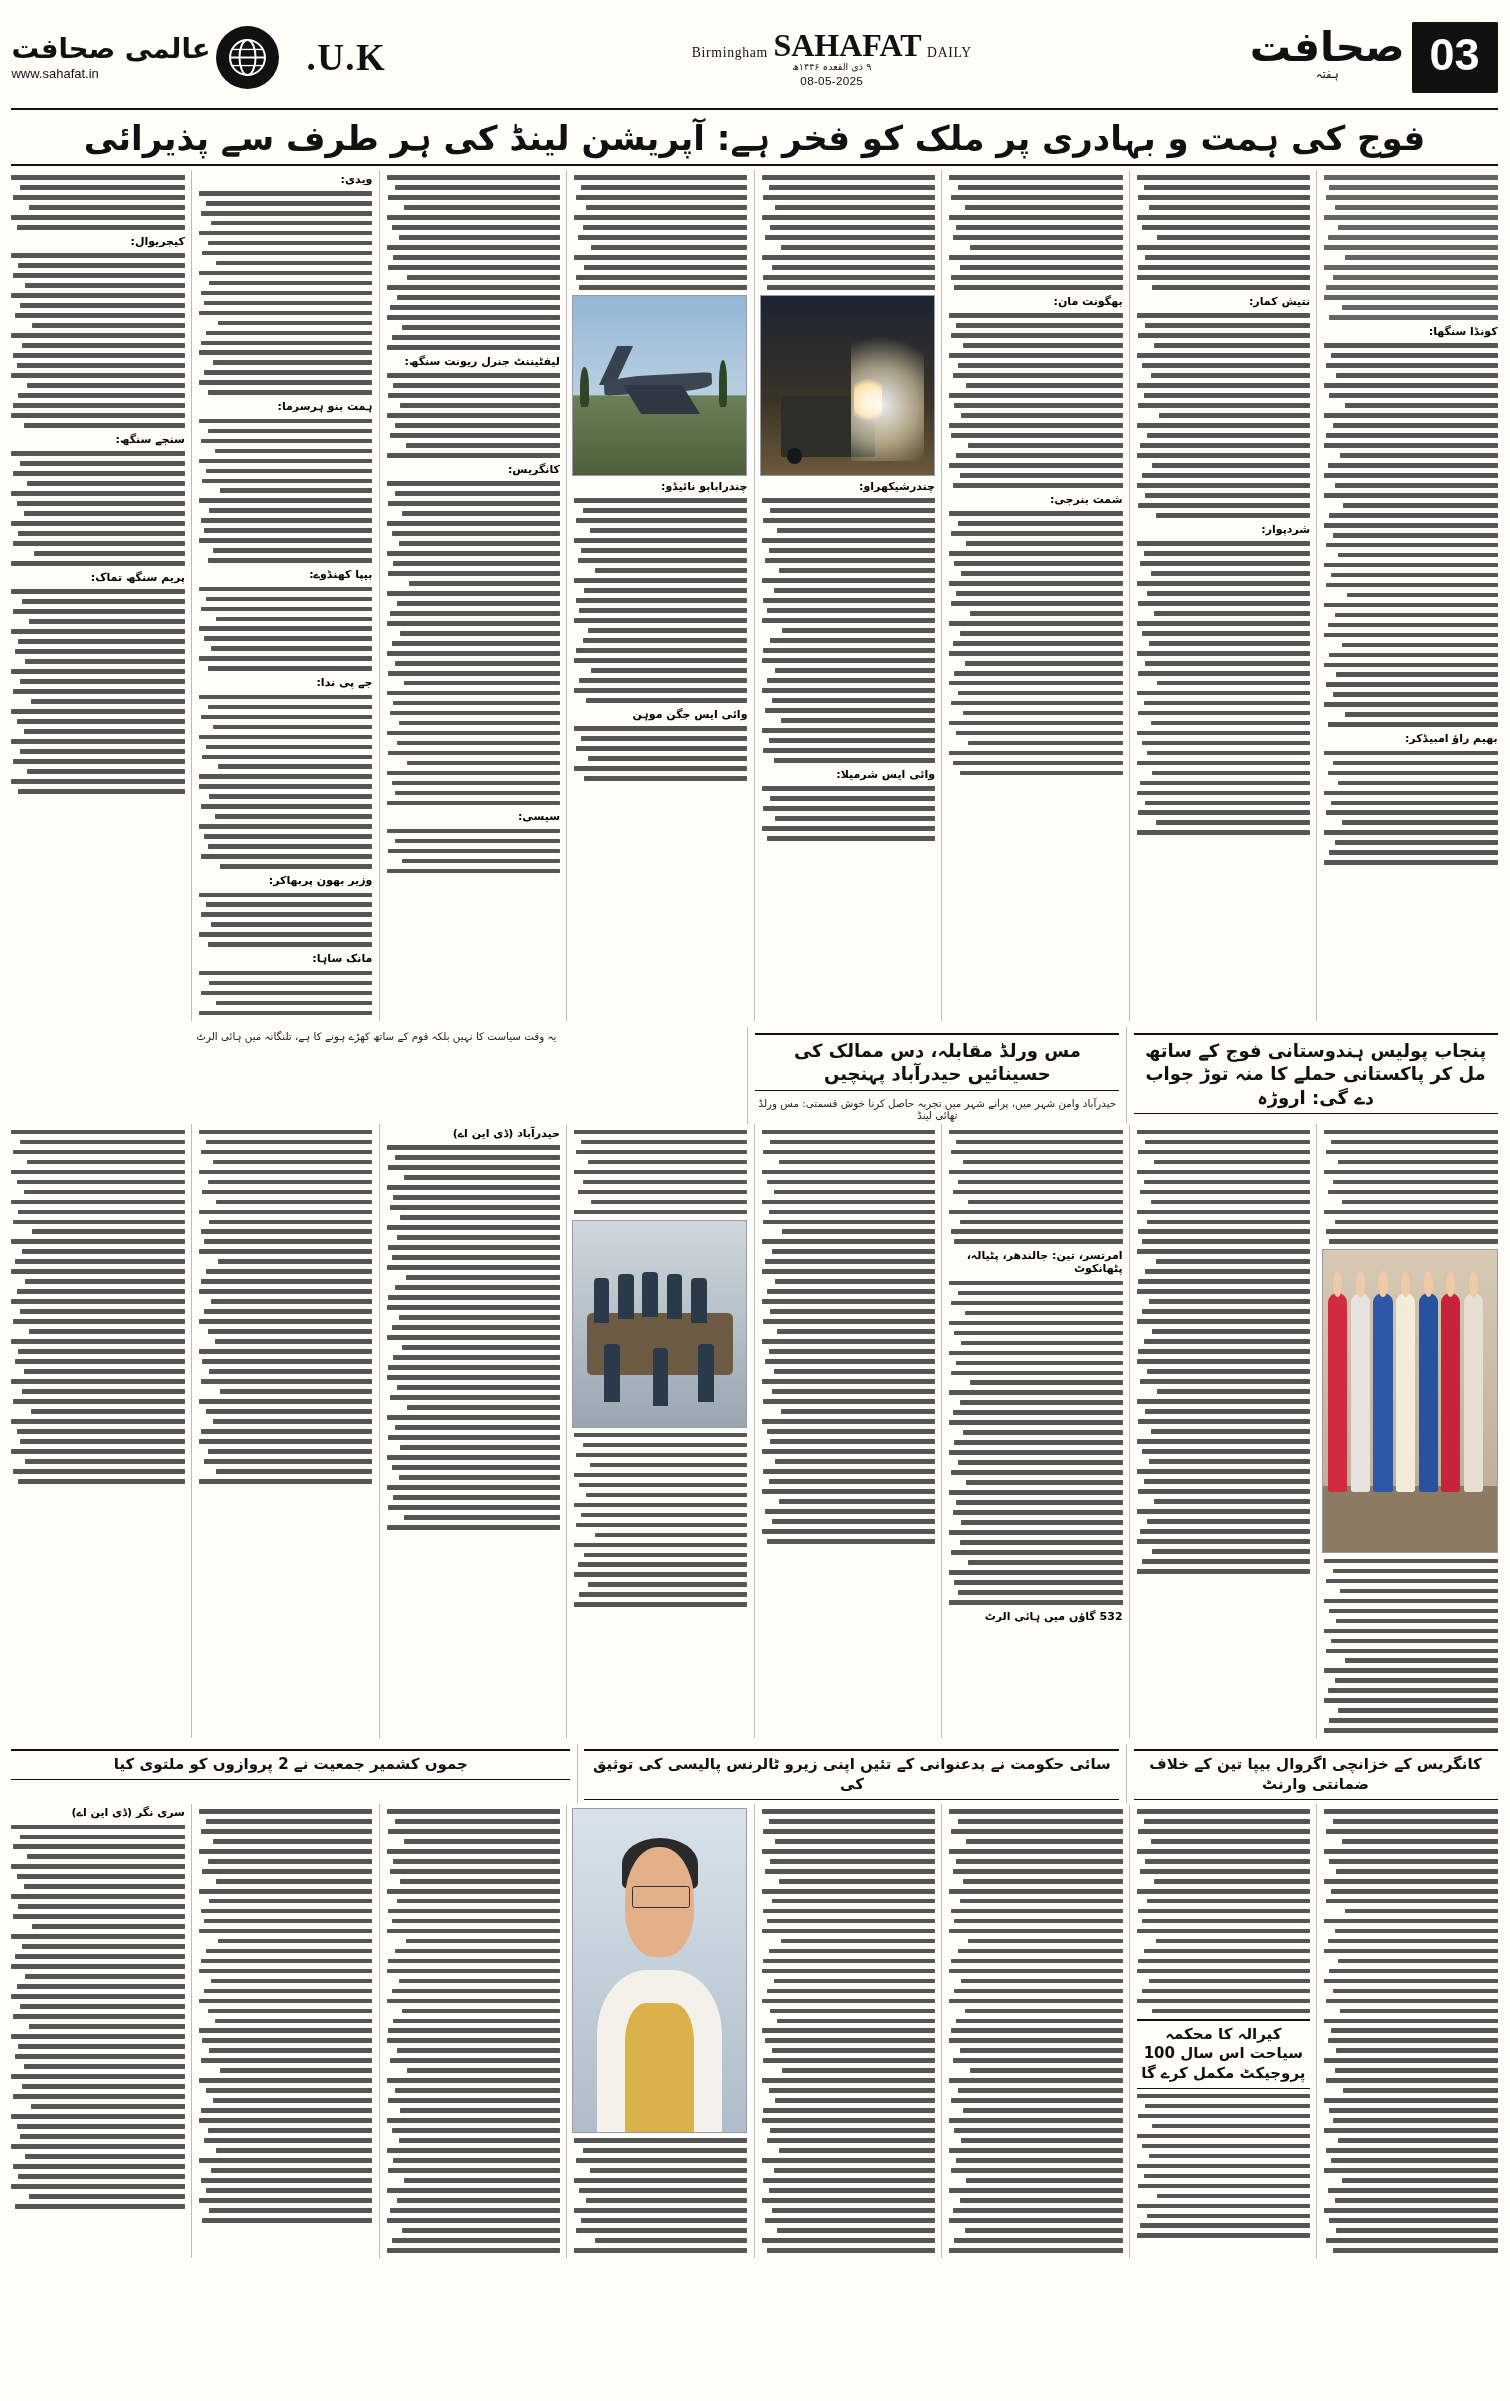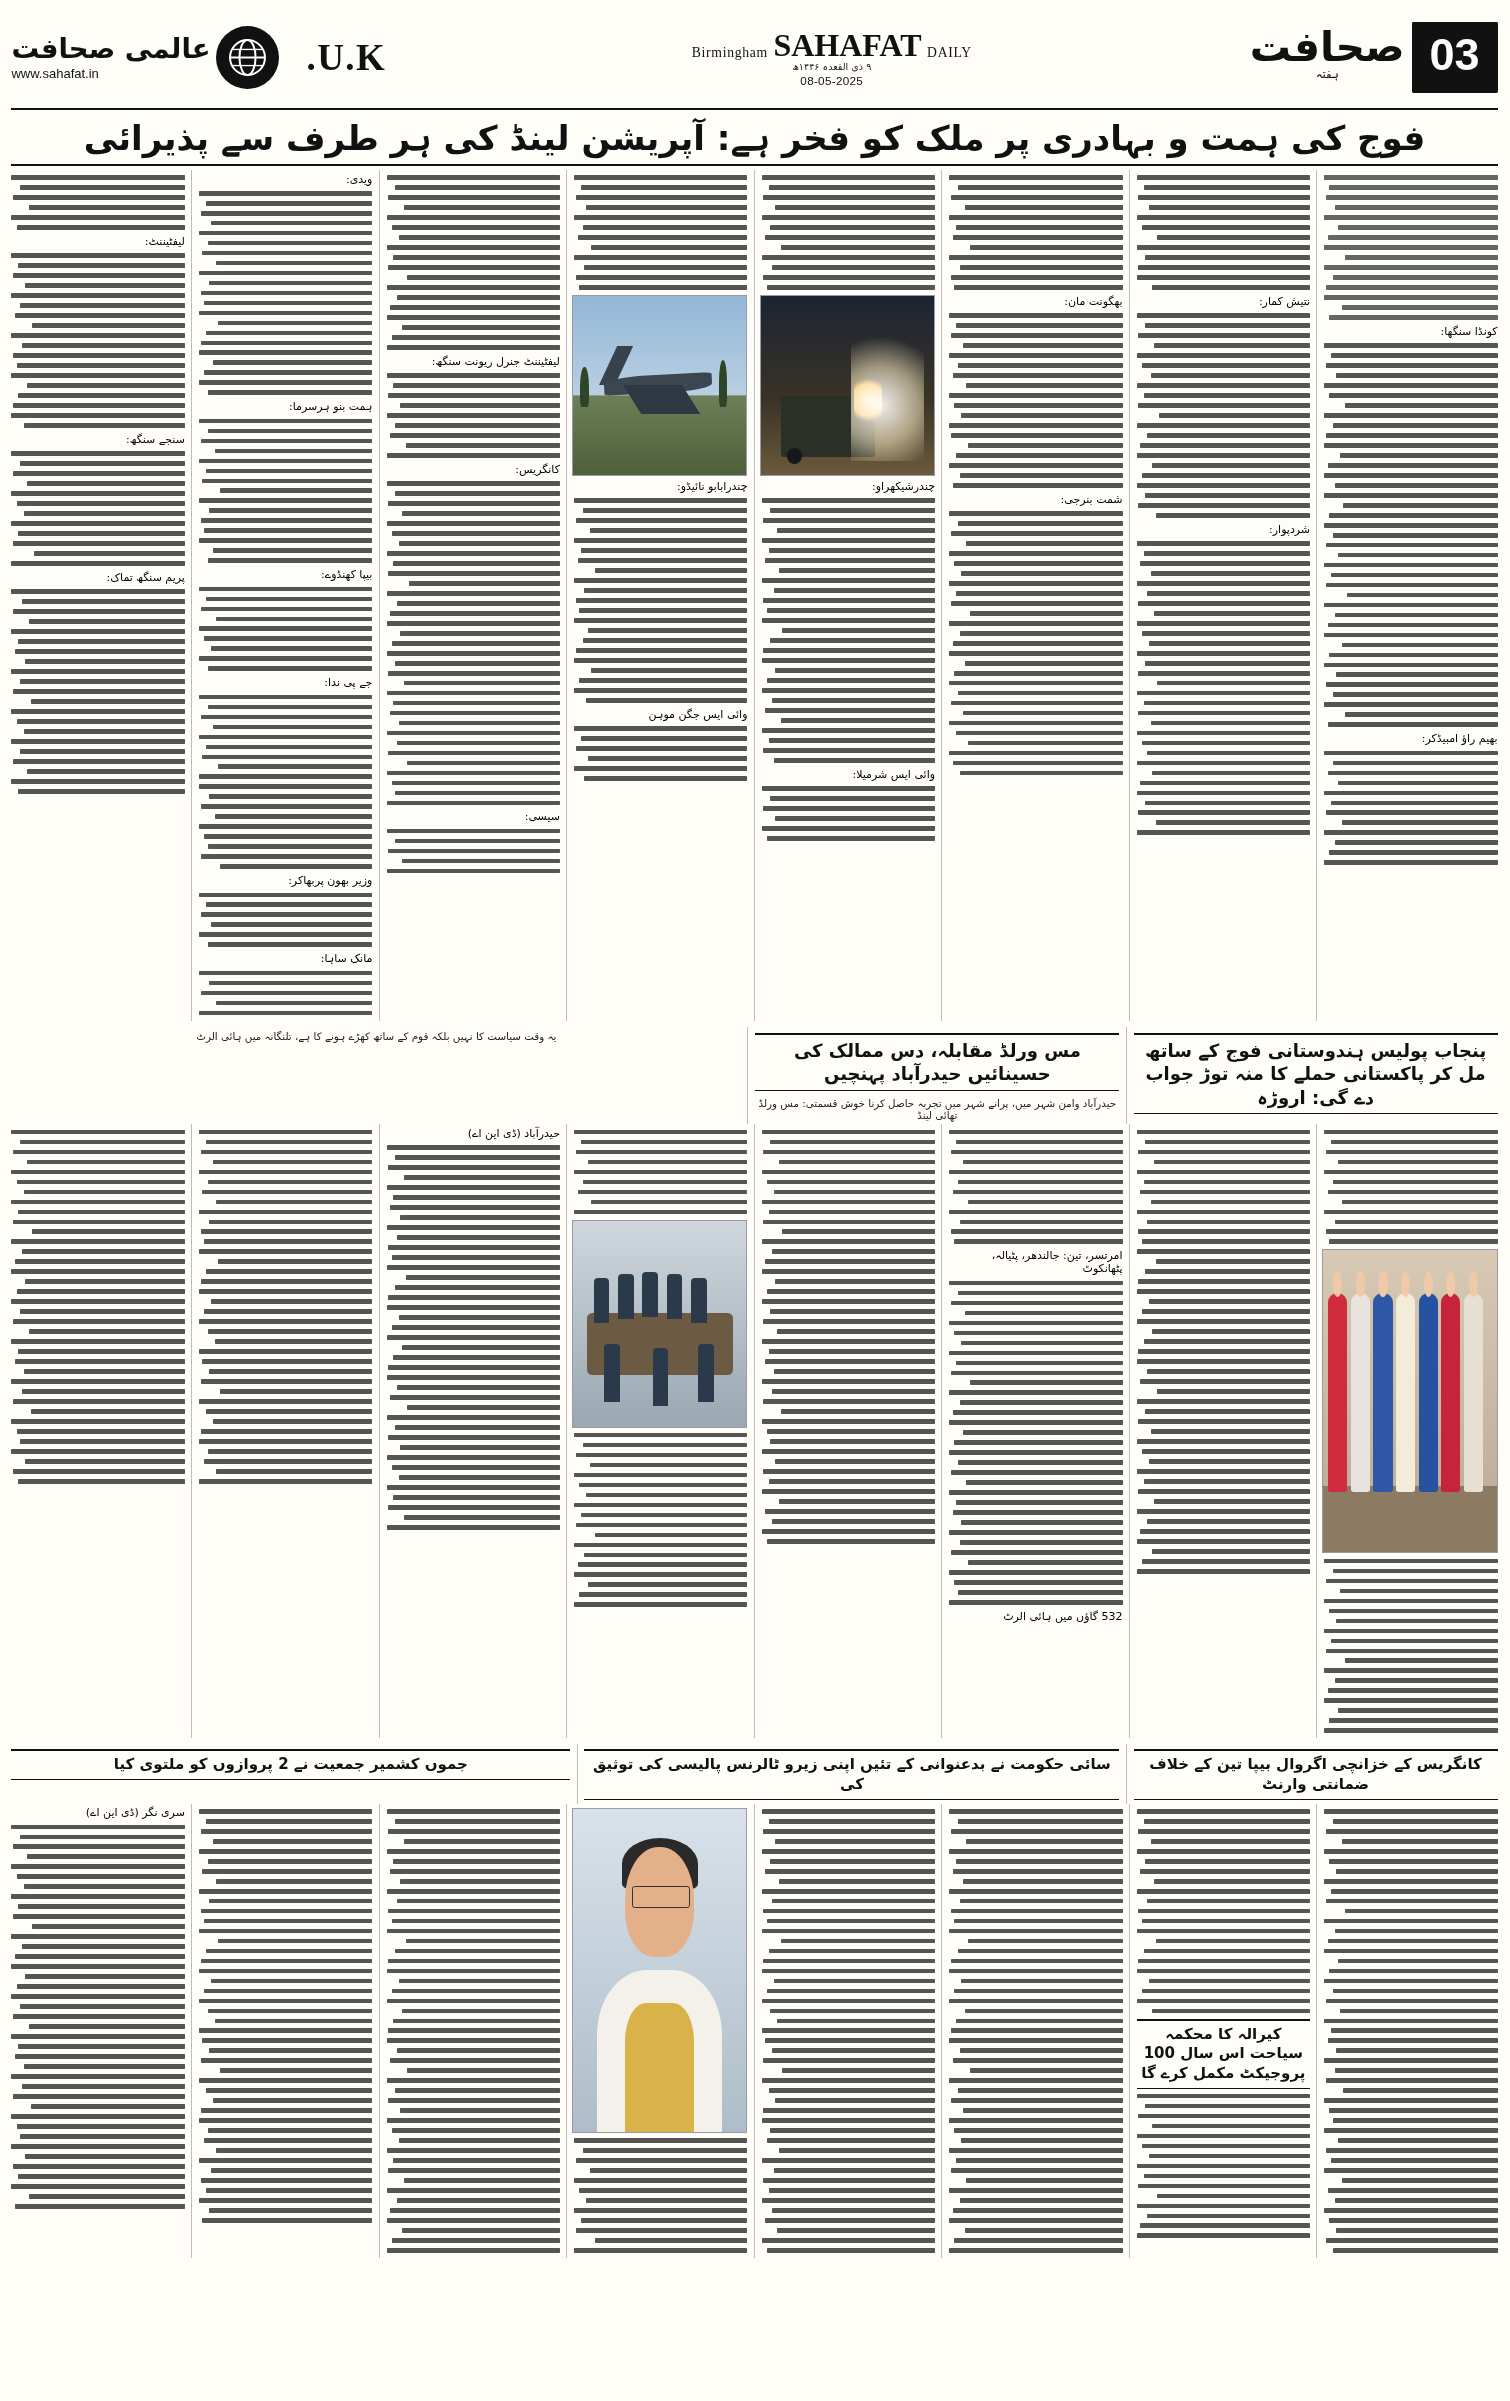--- a/index.html
+++ b/index.html
@@ -67,21 +67,21 @@
   .kicker{direction:rtl;text-align:center;font-size:10.3px;color:#222;padding:2.1px 0 3.4px;}
   
   .lines{margin-top:2.1px;}
   .lines span{
     display:block;height:4.8px;background:#2a2a2a;opacity:.80;margin:5.2px 0;border-radius:0.7px;
   }
   .lines span:nth-child(7n){width:72%;}
   .lines span:nth-child(5n){width:88%;}
   .lines span:nth-child(3n){width:95%;}
   .lines.sparse span{opacity:.72;}
-  .mini-head{direction:rtl;font-weight:normal;font-size:11px;margin:2.7px 0 1.4px;}
+  .mini-head{direction:rtl;font-weight:bold;font-size:11px;margin:2.7px 0 1.4px;}
   
   .photo-jet{height:179px;background:linear-gradient(#93b7d6 0%, #b9cfe2 55%, #6d7f57 56%, #4e5f3b 100%);}
   .jet-body{position:absolute;left:18%;top:44%;width:62%;height:10%;background:#3c4650;border-radius:40% 8% 40% 8%;transform:rotate(-3deg);}
   .jet-wing{position:absolute;left:34%;top:50%;width:34%;height:16%;background:#2f3842;transform:skewX(32deg);}
   .jet-tail{position:absolute;left:20%;top:28%;width:9%;height:22%;background:#38424d;transform:skewX(-25deg);}
   .tree{position:absolute;bottom:38%;width:5%;height:22%;background:#2e4528;border-radius:50% 50% 20% 20%;}
   .photo-missile{height:179px;background:linear-gradient(#1c2433 0%,#3a3326 58%,#6b5a3c 100%);}
   .truck{position:absolute;left:12%;bottom:10%;width:54%;height:34%;background:#2a2f28;border-radius:2.7px;}
   .truck:after{content:"";position:absolute;left:6%;bottom:-12%;width:16%;height:26%;background:#15181a;border-radius:50%;}
   .smoke{position:absolute;right:6%;bottom:8%;width:42%;height:78%;
@@ -666,21 +666,21 @@
 
     <div class="col">
       <div class="lines">
         <span style="width:100%"></span>
           <span style="width:95%"></span>
           <span style="width:99%"></span>
         <span style="width:90%"></span>
           <span style="width:100%"></span>
           <span style="width:97%"></span>
       </div>
-      <div class="mini-head">لیفٹیننٹ:</div>
+      <div class="mini-head">کیجریوال:</div>
       <div class="lines">
         <span style="width:100%"></span>
           <span style="width:96%"></span>
           <span style="width:99%"></span>
         <span style="width:92%"></span>
           <span style="width:100%"></span>
           <span style="width:95%"></span>
         <span style="width:98%"></span>
           <span style="width:88%"></span>
           <span style="width:100%"></span>

